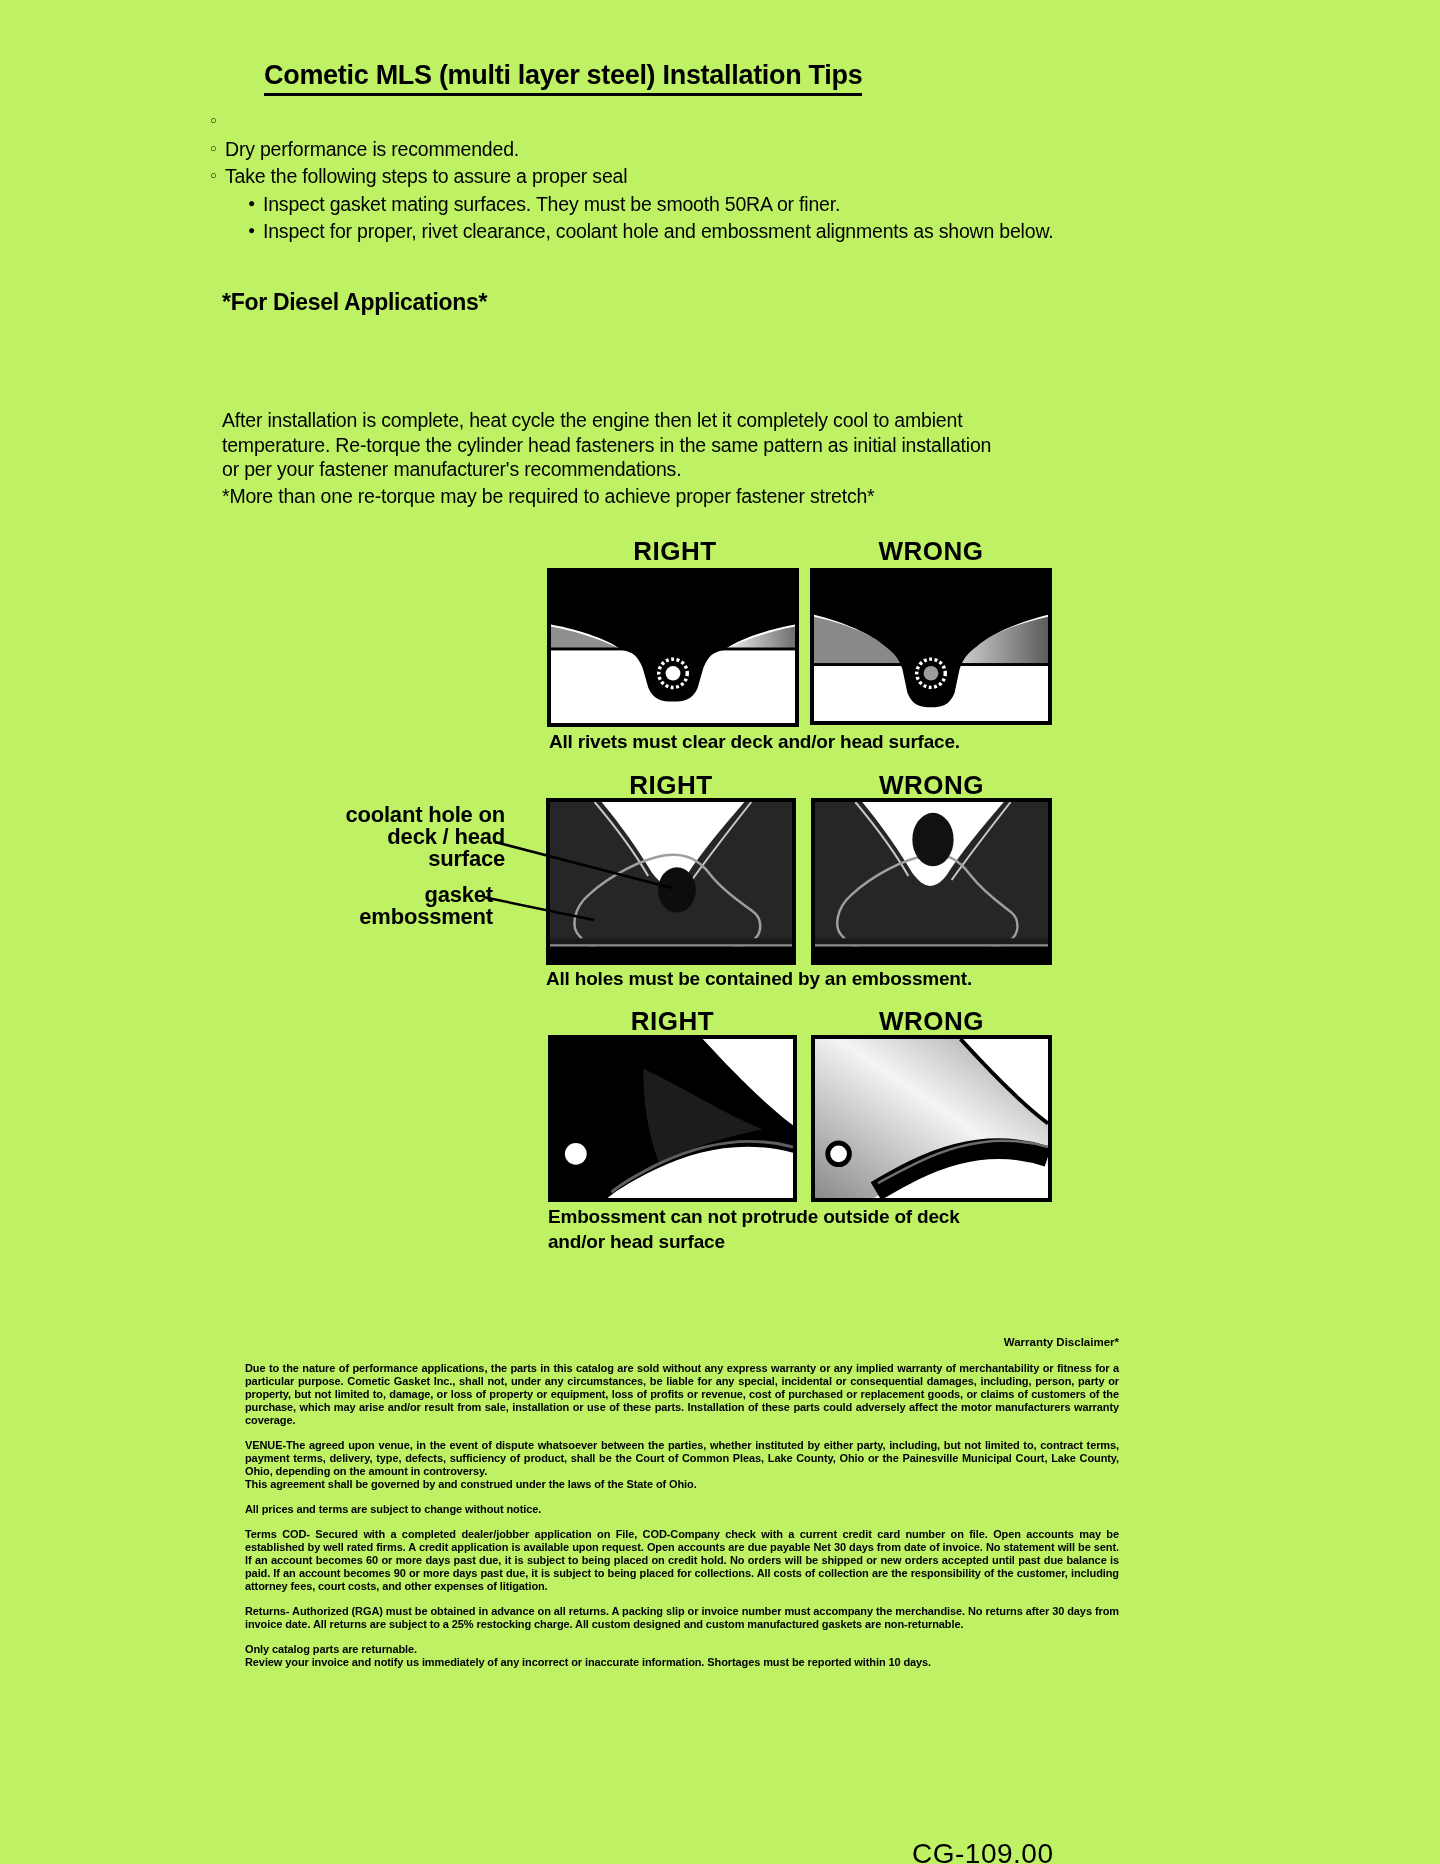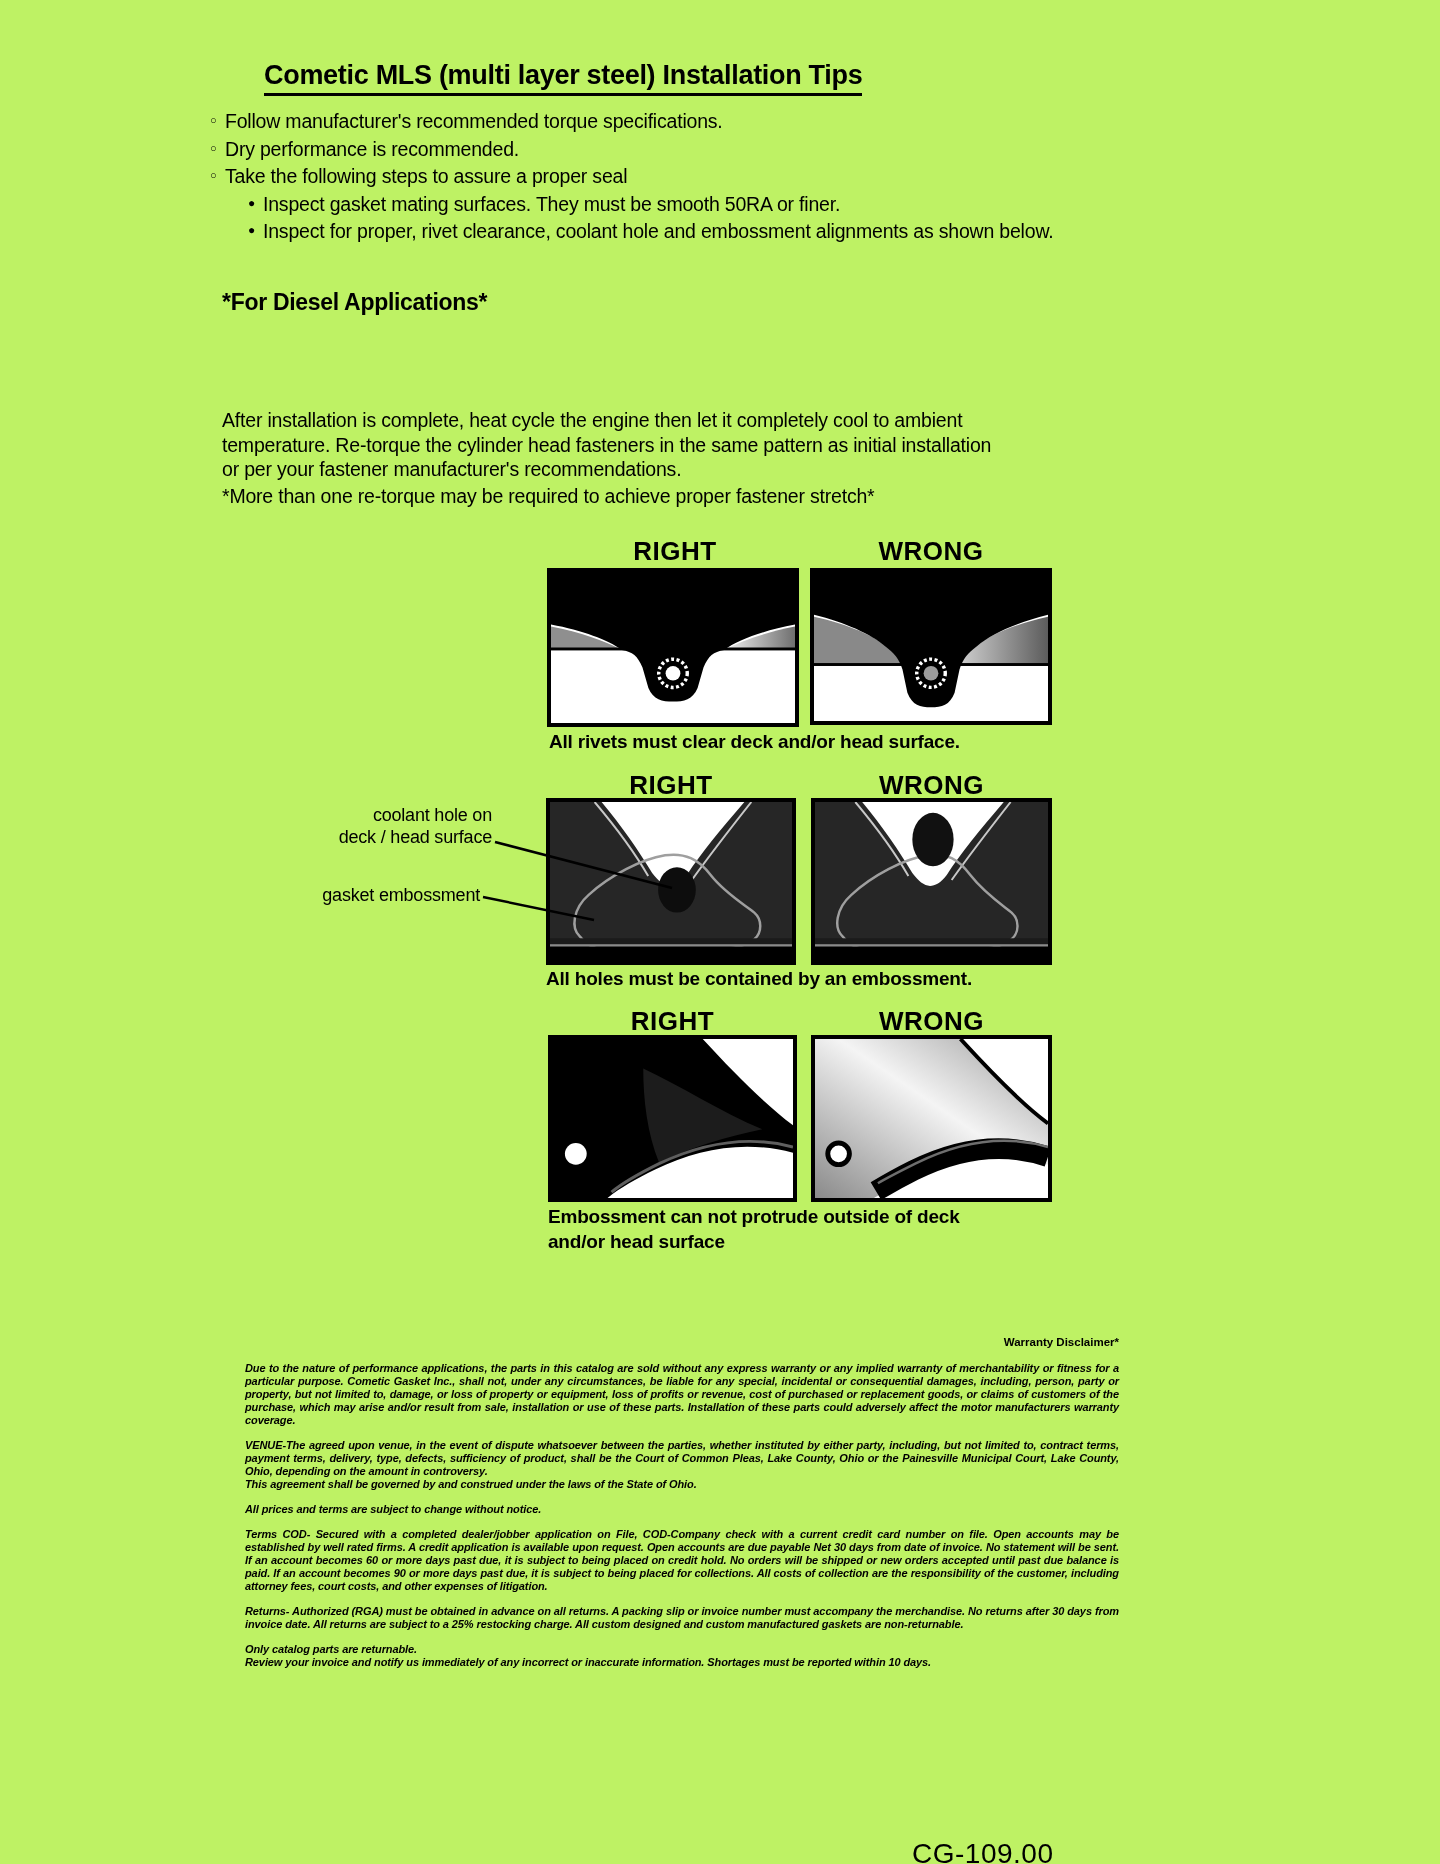--- a/index.html
+++ b/index.html
@@ -24,40 +24,39 @@
   .diesel-heading{left:222px;top:289px;font-size:23px;font-weight:bold;letter-spacing:-0.3px;}
   .bodypara{left:222px;width:980px;font-size:19.5px;line-height:24.5px;letter-spacing:-0.2px;white-space:pre-line;}
   .p1{top:316px;}
   .p2{top:408px;}
   .note{top:484px;white-space:normal;}
   
   .fig-header{font-size:26px;font-weight:bold;text-align:center;letter-spacing:0.5px;}
   .fig-box{border:4px solid #000;background:#fff;box-sizing:border-box;}
   .fig-box svg{display:block;width:100%;height:100%;}
   .fig-caption{font-size:19px;font-weight:bold;letter-spacing:-0.2px;white-space:pre-line;line-height:25px;}
-  .fig-label{font-size:18px;font-weight:normal;text-align:right;white-space:pre-line;line-height:22px;letter-spacing:-0.2px;}
+  .fig-label{font-size:22px;font-weight:bold;text-align:right;white-space:pre-line;line-height:22px;letter-spacing:-0.2px;margin-left:13px;}
   
   .legal{left:245px;top:1336px;width:874px;}
   .legal-heading{font-size:11.5px;font-weight:bold;margin:0 0 14px 0;text-align:right;}
   .legal p{font-size:11px;font-weight:bold;line-height:13px;margin:0 0 12px 0;
-    white-space:pre-line;text-align:justify;letter-spacing:-0.1px;font-style:italic;}
+    white-space:pre-line;text-align:justify;letter-spacing:-0.1px;}
   
   .pagenum{left:903px;top:1838px;font-size:28px;letter-spacing:0.5px;margin-left:9px;}
 </style>
 </head>
 <body>
 
 <div id="page">
 
   <div class="abs title">Cometic MLS (multi layer steel) Installation Tips</div>
 
   <div class="abs tips">
     <div class="tip-row">
       <span class="marker">○</span>
-      <span>Follow manufacturer's recommended torque specifications.</span>
     </div>
     <div class="tip-row">
       <span class="marker">○</span>
       <span>Dry performance is recommended.</span>
     </div>
     <div class="tip-row">
       <span class="marker">○</span>
       <span>Take the following steps to assure a proper seal</span>
     </div>
     <div class="tip-row sub">

